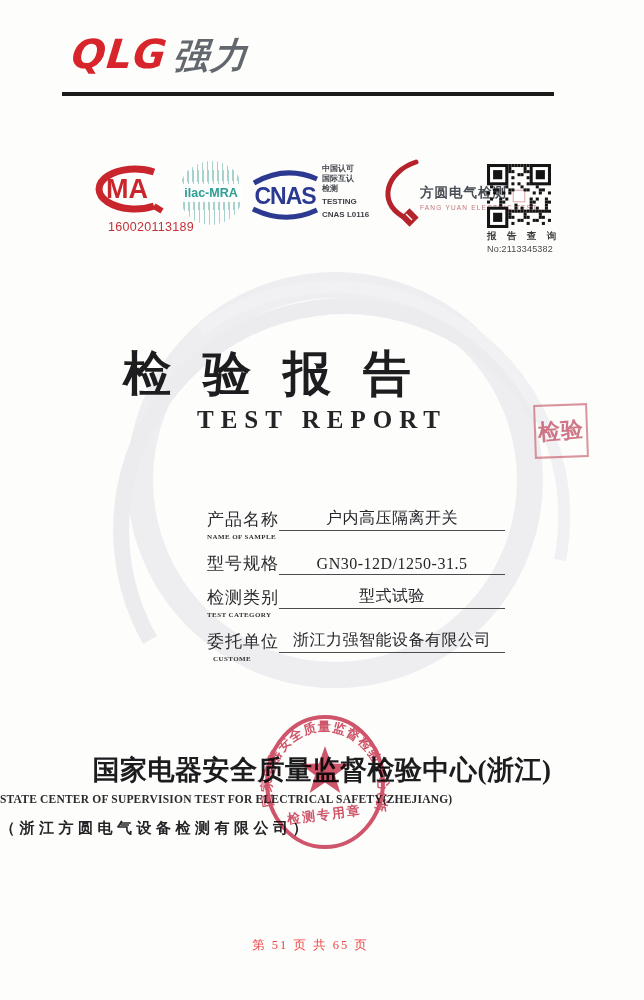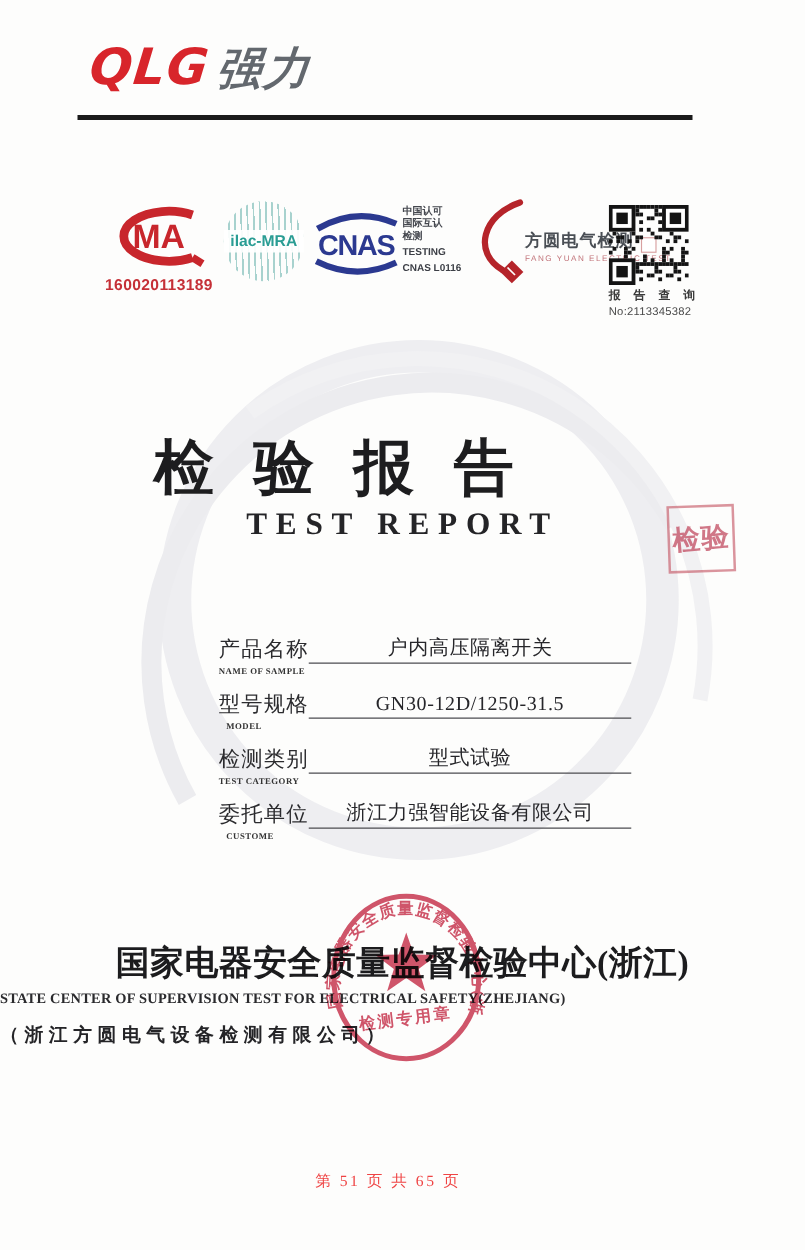--- a/index.html
+++ b/index.html
@@ -13,22 +13,22 @@
   
   .brand{position:absolute;left:72px;top:34px;z-index:2;display:flex;align-items:baseline;gap:6px;
          font-family:"DejaVu Sans","Liberation Sans",sans-serif;font-style:italic;font-weight:900;
          transform:skewX(-6deg);}
   .brand .qlg{font-size:40px;line-height:1;color:#d8252b;letter-spacing:1px;}
   .brand .qiangli{font-size:36px;line-height:1;color:#63686e;letter-spacing:2px;}
   .rule{position:absolute;left:62px;top:92px;width:492px;height:4px;background:#1b1b1b;z-index:2;}
   
   .certs{position:absolute;left:0;top:0;width:644px;z-index:2;}
   .cma{position:absolute;left:84px;top:163px;width:86px;text-align:center;}
-  .cma-number{margin-top:1px;font-family:"Liberation Sans",sans-serif;font-weight:bold;
-              font-size:12.5px;color:#c53037;letter-spacing:.3px;}
+  .cma-number{margin-top:1px;font-family:"Liberation Sans",sans-serif;font-weight:normal;
+              font-size:12.5px;color:#c53037;letter-spacing:.3px;margin-left:24px;}
   .ilac{position:absolute;left:179px;top:161px;width:64px;height:64px;border-radius:50%;
         background:repeating-linear-gradient(88deg,rgba(74,163,156,.48) 0 1.4px,rgba(255,255,255,0) 1.4px 5px);
         display:flex;align-items:center;justify-content:center;}
   .ilac-band{background:rgba(255,255,255,.92);width:100%;text-align:center;padding:2px 0;
              font-family:"Liberation Sans",sans-serif;font-weight:bold;font-size:12.5px;color:#2a9d94;}
   .cnas-logo{position:absolute;left:249px;top:168px;}
   .cnas-text{position:absolute;left:322px;top:164px;font-family:"Liberation Sans",sans-serif;
              font-weight:bold;color:#43464d;font-size:8px;line-height:10px;}
   .cnas-text .en{margin-top:3px;color:#3c3f46;}
   .fy{position:absolute;left:376px;top:158px;width:110px;height:78px;}
@@ -44,21 +44,21 @@
             font-size:48px;font-weight:bold;color:#1d1d1f;letter-spacing:10px;}
   .title-en{position:absolute;left:0;top:406px;width:644px;text-align:center;z-index:1;
             font-size:25px;font-weight:bold;color:#242427;letter-spacing:7px;}
   
   .seal-small{position:absolute;left:534px;top:404px;width:50px;height:50px;z-index:3;
               border:2.5px solid rgba(199,90,104,.8);display:flex;align-items:center;justify-content:center;
               transform:rotate(-2deg);opacity:.8;}
   .seal-small span{font-size:22px;font-weight:bold;color:#c5566a;letter-spacing:1px;transform:rotate(-3deg);}
   
   .fields{position:absolute;left:175px;top:508px;width:330px;z-index:1;}
-  .field-row{margin-bottom:11px;}
+  .field-row{margin-bottom:11px;margin-left:32px;}
   .field-line{display:flex;align-items:flex-end;}
   .field-label{font-size:17px;color:#2b2b2e;white-space:nowrap;letter-spacing:1px;}
   .field-value-wrap{flex:1;border-bottom:1.6px solid #4c4c50;text-align:center;padding-bottom:1px;}
   .field-value{font-size:16px;color:#26262a;letter-spacing:.5px;white-space:nowrap;}
   .field-sub{font-size:7px;color:#333;margin-top:2px;letter-spacing:.4px;font-weight:bold;}
   .sub-indent{padding-left:6px;}
   
   .issuer-cn{position:absolute;left:0;top:752px;width:644px;text-align:center;z-index:1;
              font-size:27px;font-weight:bold;color:#1c1c1e;letter-spacing:.5px;}
   .issuer-en{position:absolute;left:0;top:793px;width:644px;text-align:left;z-index:1;
@@ -255,21 +255,20 @@
         <span class="field-value-wrap"><span class="field-value">户内高压隔离开关</span></span>
       </div>
       <div class="field-sub">NAME OF SAMPLE</div>
     </div>
 
     <div class="field-row">
       <div class="field-line">
         <span class="field-label">型号规格</span>
         <span class="field-value-wrap"><span class="field-value">GN30-12D/1250-31.5</span></span>
       </div>
-      <div class="field-sub sub-indent">MODEL</div>
     </div>
 
     <div class="field-row">
       <div class="field-line">
         <span class="field-label">检测类别</span>
         <span class="field-value-wrap"><span class="field-value">型式试验</span></span>
       </div>
       <div class="field-sub">TEST CATEGORY</div>
     </div>
 

